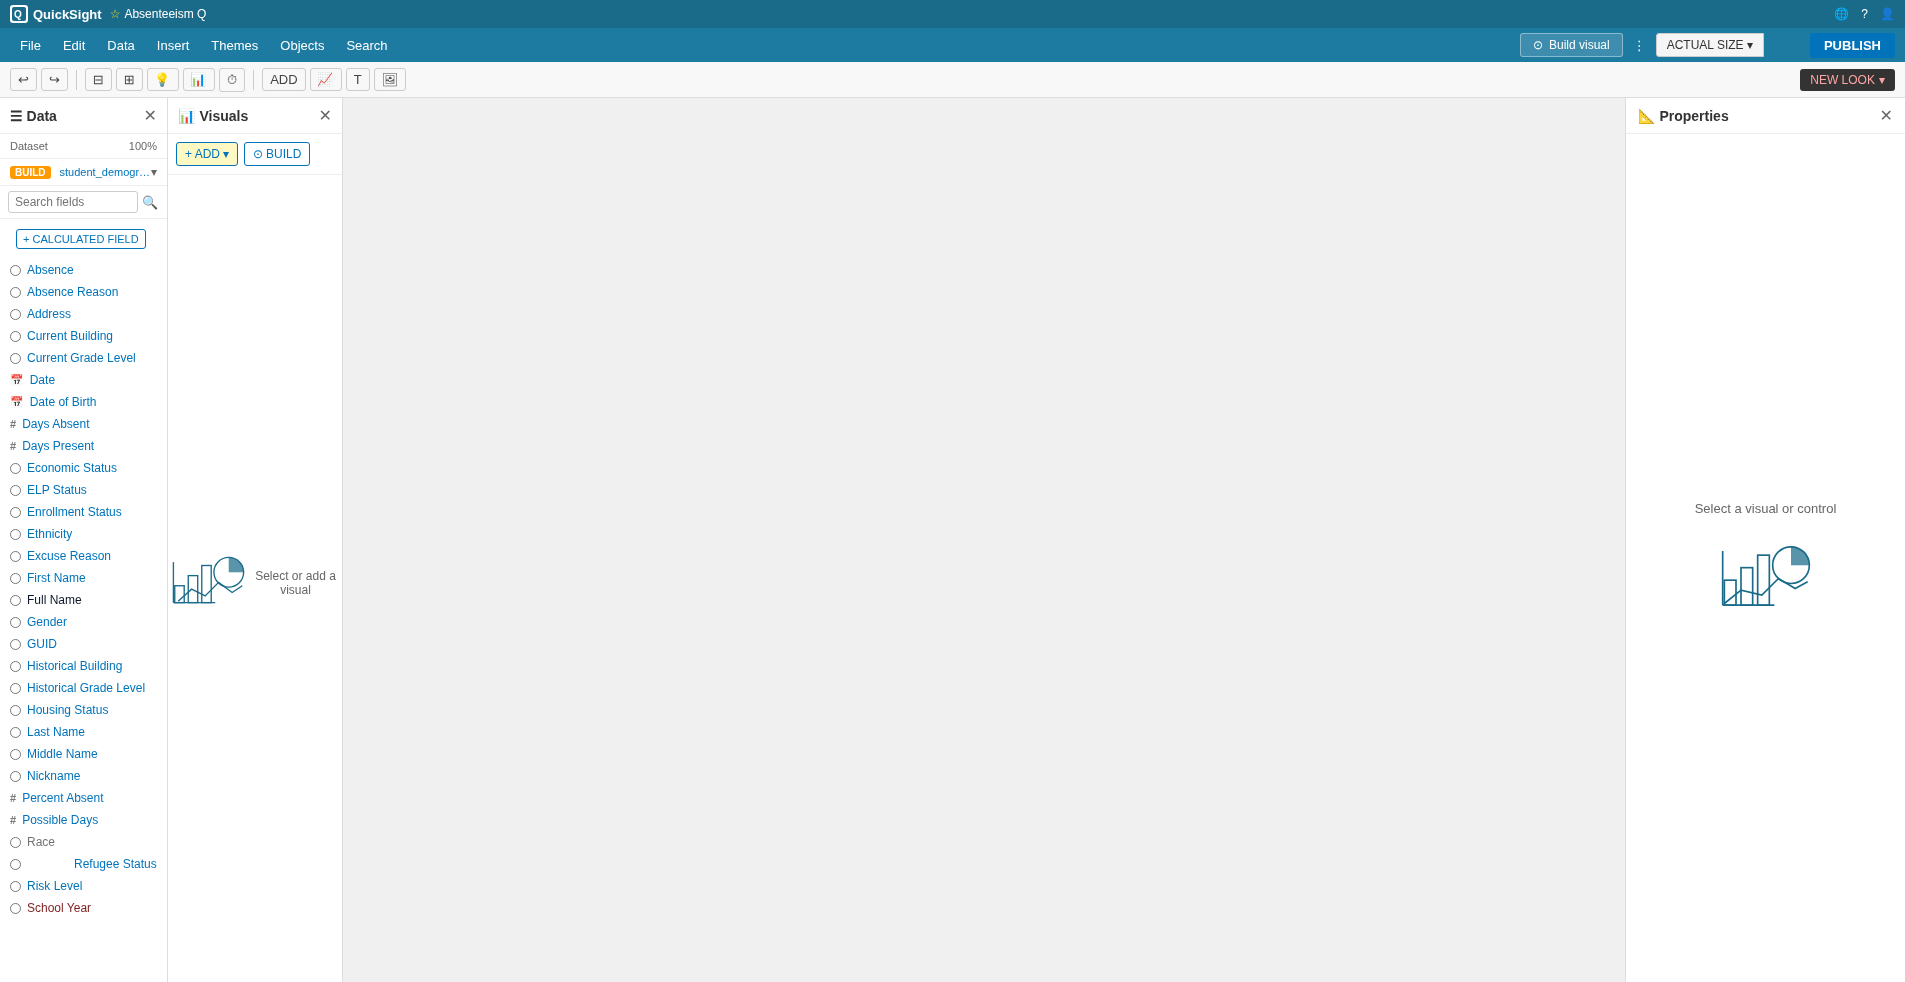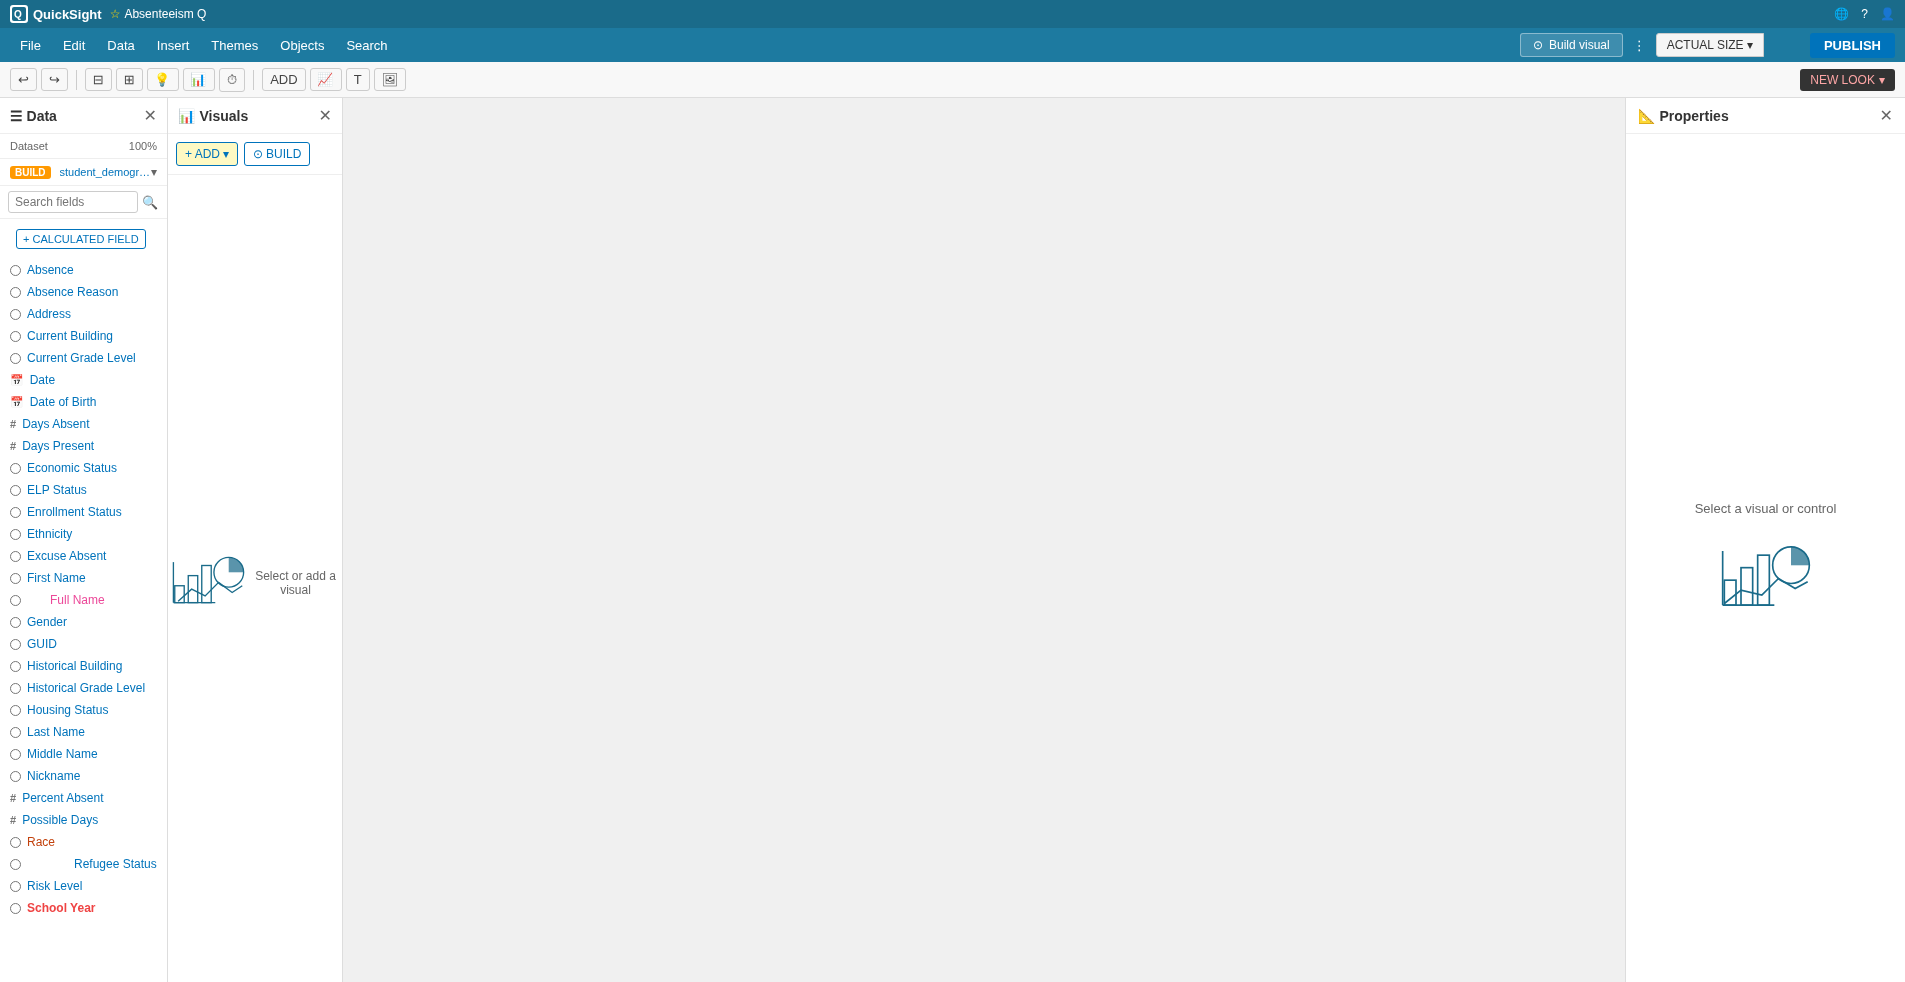--- a/index.html
+++ b/index.html
@@ -506,29 +506,29 @@
         <div class="field-item">
           <span class="field-icon-dim" style="display:inline-block;width:11px;height:11px;border:1px solid #777;border-radius:50%;"></span>
           <span style="color:#0073bb;">Enrollment Status</span>
         </div>
         <div class="field-item">
           <span class="field-icon-dim" style="display:inline-block;width:11px;height:11px;border:1px solid #777;border-radius:50%;"></span>
           <span style="color:#0073bb;">Ethnicity</span>
         </div>
         <div class="field-item">
           <span class="field-icon-dim" style="display:inline-block;width:11px;height:11px;border:1px solid #777;border-radius:50%;"></span>
-          <span style="color:#0073bb;">Excuse Absent</span>
+          <span style="color:#0073bb;">Excuse Reason</span>
         </div>
         <div class="field-item">
           <span class="field-icon-dim" style="display:inline-block;width:11px;height:11px;border:1px solid #777;border-radius:50%;"></span>
           <span style="color:#0073bb;">First Name</span>
         </div>
         <div class="field-item">
           <span class="field-icon-dim" style="display:inline-block;width:11px;height:11px;border:1px solid #777;border-radius:50%;"></span>
-          <span style="color:#ec4899;margin-left:23px;">Full Name</span>
+          <span style="color:#0f172a;">Full Name</span>
         </div>
         <div class="field-item">
           <span class="field-icon-dim" style="display:inline-block;width:11px;height:11px;border:1px solid #777;border-radius:50%;"></span>
           <span style="color:#0073bb;">Gender</span>
         </div>
         <div class="field-item">
           <span class="field-icon-dim" style="display:inline-block;width:11px;height:11px;border:1px solid #777;border-radius:50%;"></span>
           <span style="color:#0073bb;">GUID</span>
         </div>
         <div class="field-item">
@@ -558,33 +558,33 @@
         <div class="field-item">
           <span class="field-icon-num">#</span>
           <span style="color:#0073bb;">Percent Absent</span>
         </div>
         <div class="field-item">
           <span class="field-icon-num">#</span>
           <span style="color:#0073bb;">Possible Days</span>
         </div>
         <div class="field-item">
           <span class="field-icon-dim" style="display:inline-block;width:11px;height:11px;border:1px solid #777;border-radius:50%;"></span>
-          <span style="color:#c2410c;">Race</span>
+          <span style="color:#737373;">Race</span>
         </div>
         <div class="field-item">
           <span class="field-icon-dim" style="display:inline-block;width:11px;height:11px;border:1px solid #777;border-radius:50%;"></span>
           <span style="color:#0073bb;margin-left:47px;">Refugee Status</span>
         </div>
         <div class="field-item">
           <span class="field-icon-dim" style="display:inline-block;width:11px;height:11px;border:1px solid #777;border-radius:50%;"></span>
           <span style="color:#0073bb;">Risk Level</span>
         </div>
         <div class="field-item">
           <span class="field-icon-dim" style="display:inline-block;width:11px;height:11px;border:1px solid #777;border-radius:50%;"></span>
-          <span style="color:#ef4444;font-weight:bold;">School Year</span>
+          <span style="color:#7f1d1d;">School Year</span>
         </div>
       </div>
   </div>
 
   <div class="visuals-panel">
     <div class="visuals-header">
       <div style="display:flex;align-items:center;gap:4px;">
         <span>📊</span>
         <span>Visuals</span>
       </div>

